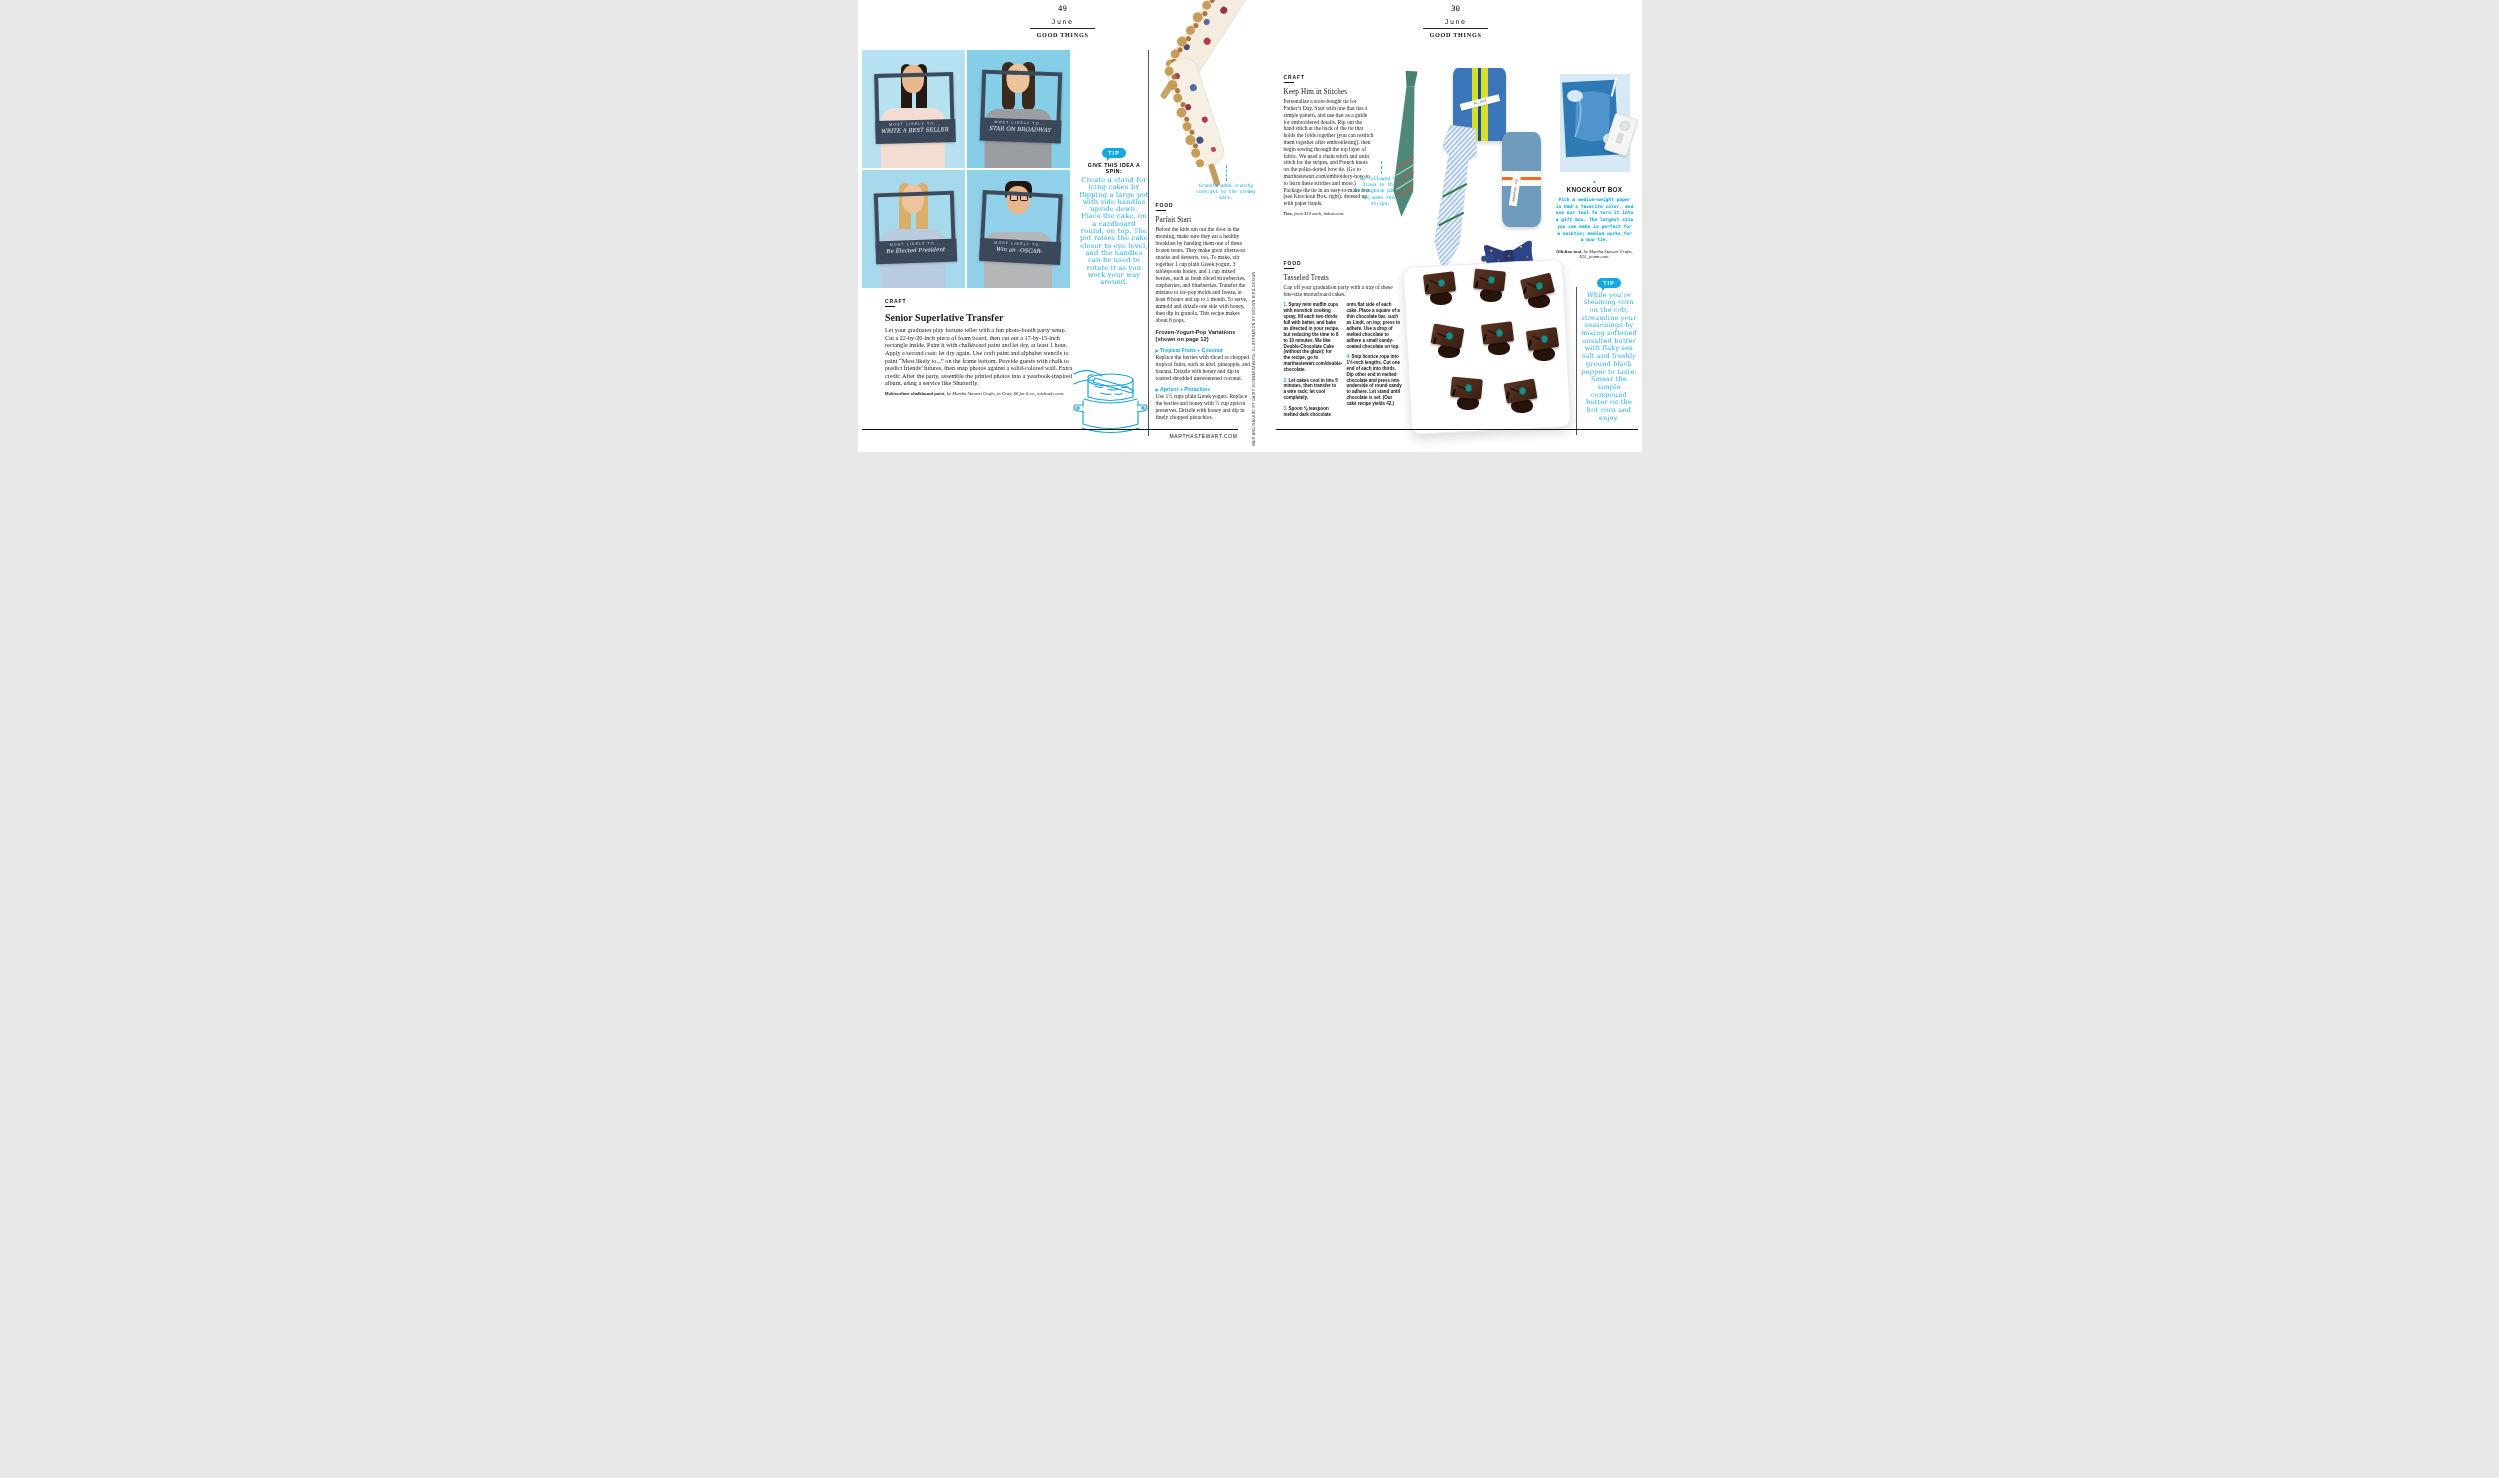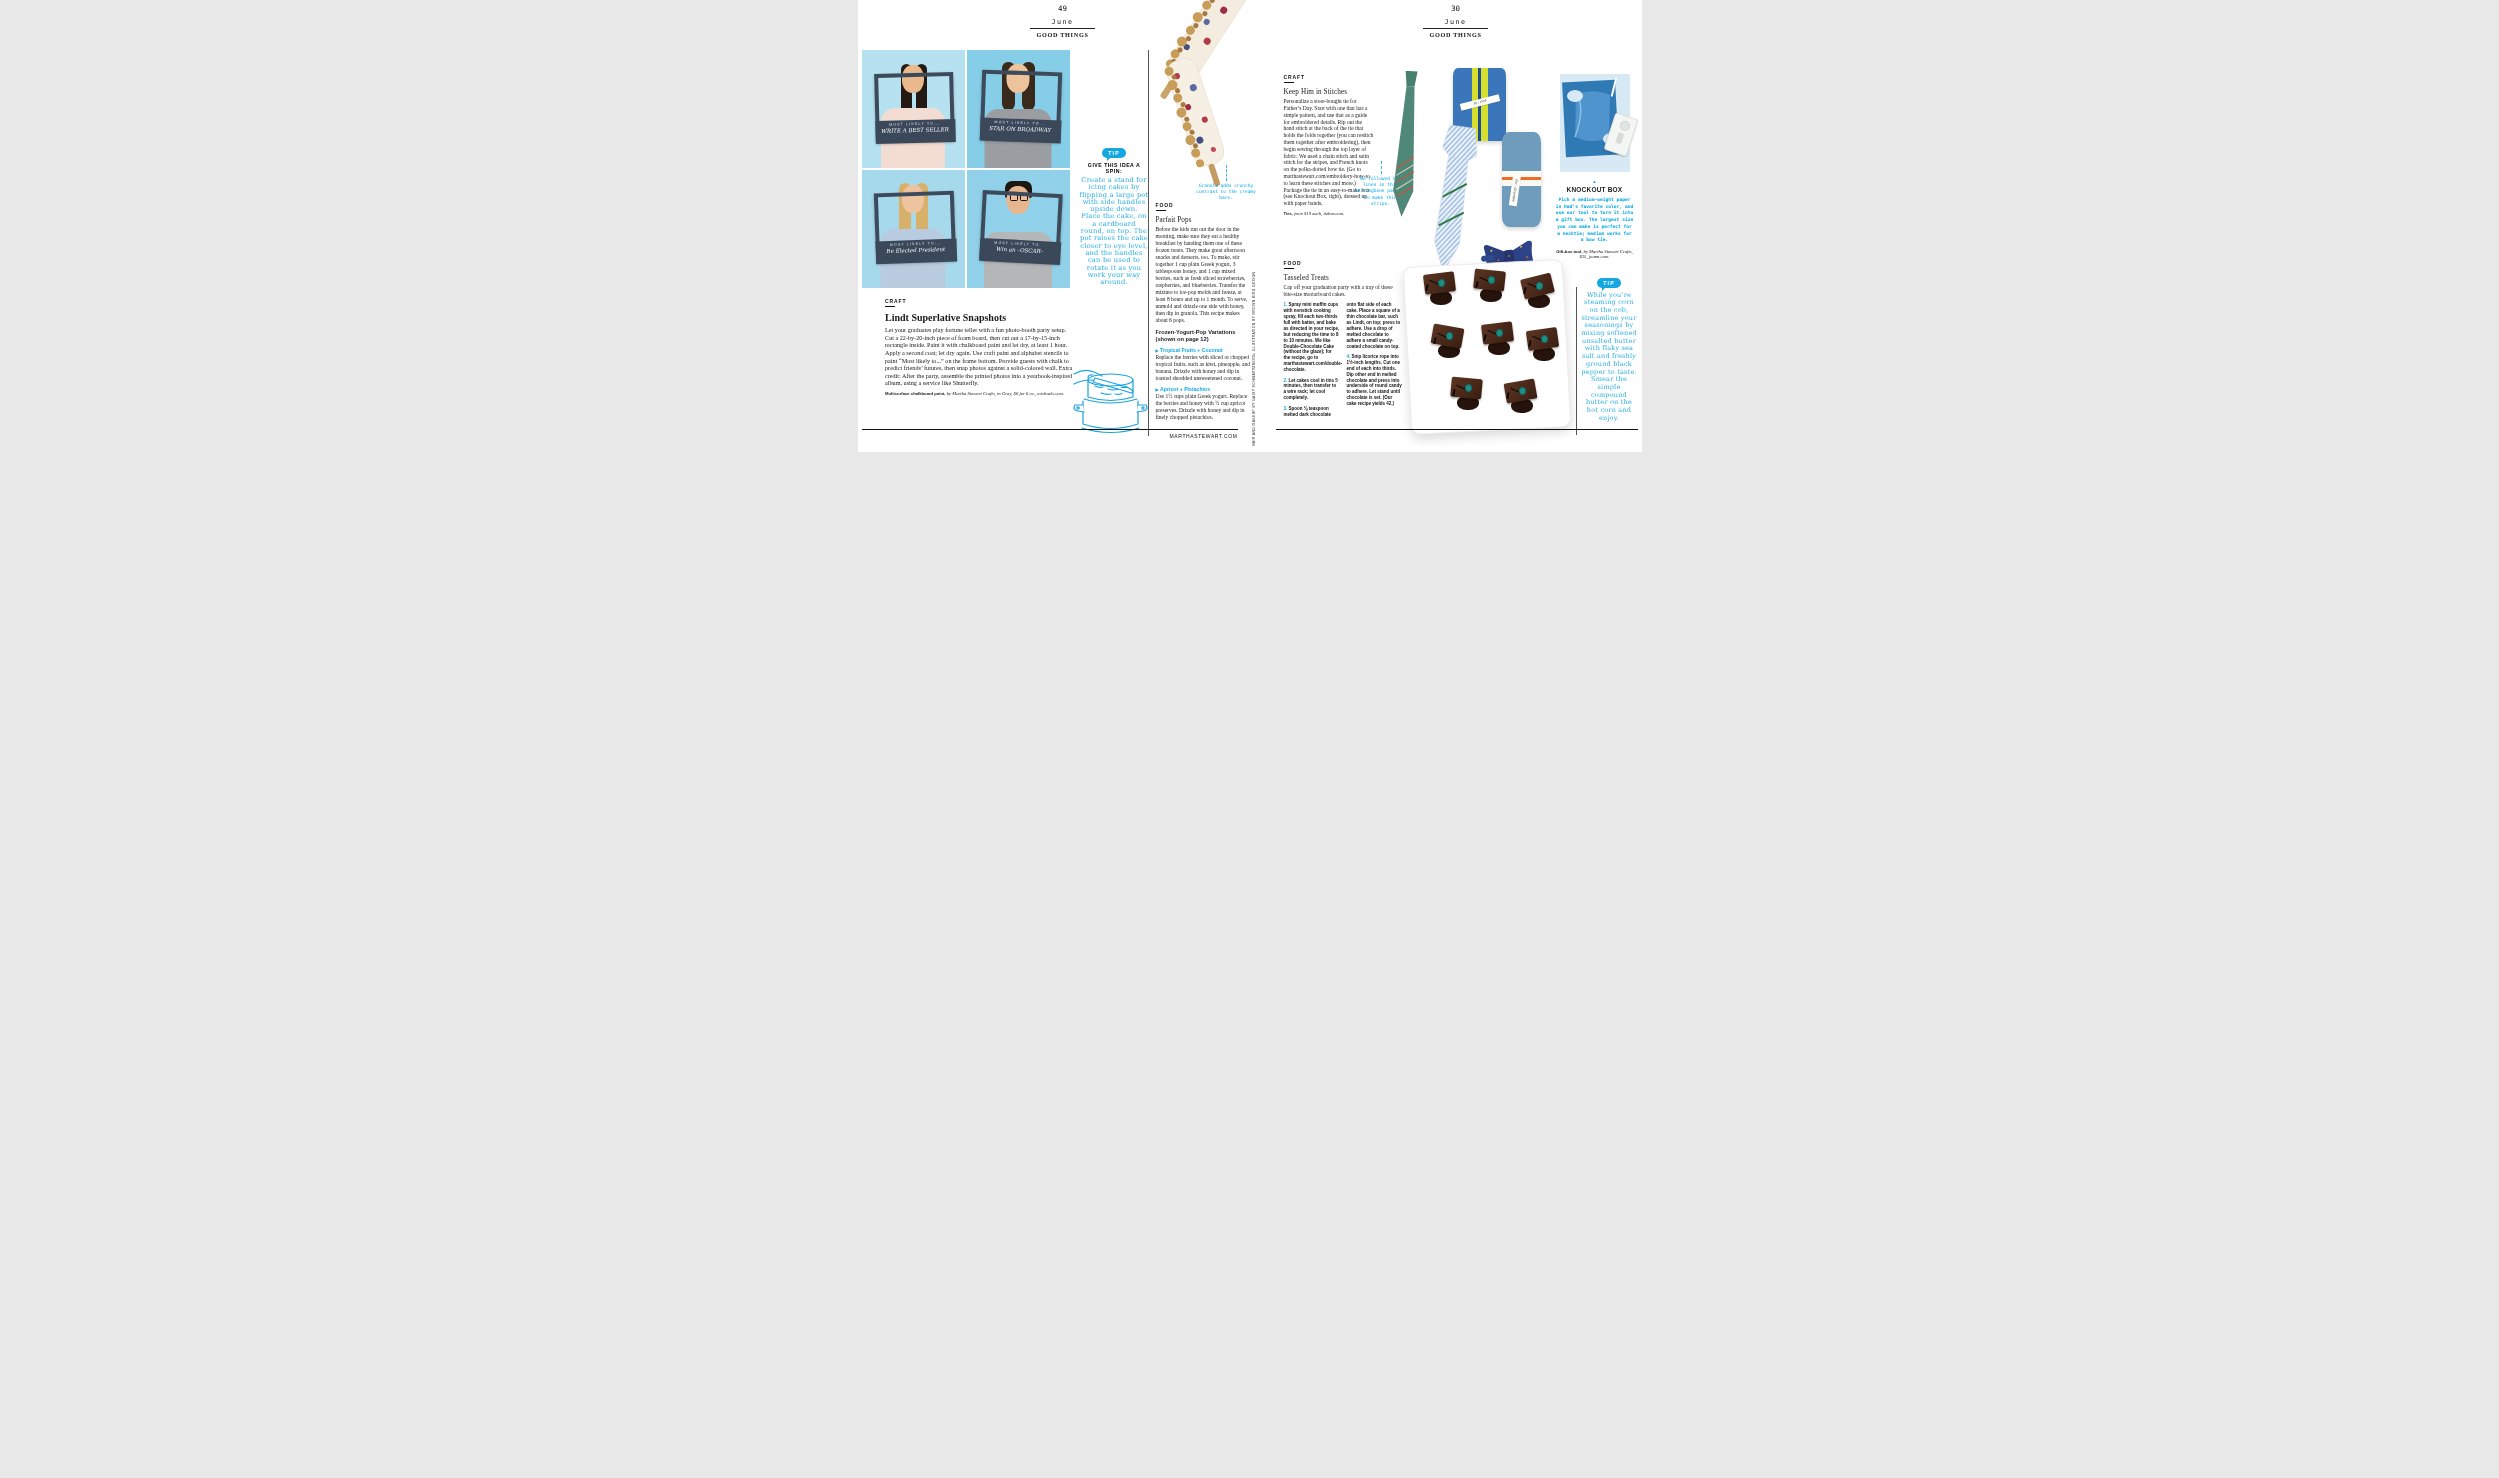--- a/index.html
+++ b/index.html
@@ -151,21 +151,21 @@
         <div class="chalkbar">
           <div class="chalk1">MOST LIKELY TO...</div>
           <div class="chalk2">Win an –OSCAR–</div>
         </div>
       </div>
     </div>
   </div>
 
   <div class="abs" style="left:27.5px;top:298px;width:189px;">
     <div class="kicker">CRAFT</div>
-    <div class="title-lg">Lindt Superlative Snapshots</div>
+    <div class="title-lg">Senior Superlative Transfer</div>
     <div class="body-md">Let your graduates play fortune teller with a fun photo-booth party setup. Cut a 22-by-20-inch piece of foam board, then cut out a 17-by-15-inch rectangle inside. Paint it with chalkboard paint and let dry, at least 1 hour. Apply a second coat; let dry again. Use craft paint and alphabet stencils to paint “Most likely to...” on the frame bottom. Provide guests with chalk to predict friends’ futures, then snap photos against a solid-colored wall. Extra credit: After the party, assemble the printed photos into a yearbook-inspired album, using a service like Shutterfly.</div>
     <div class="credit"><b>Multisurface chalkboard paint,</b><i> by Martha Stewart Crafts, in Gray, $6 for 6 oz., michaels.com.</i></div>
   </div>
 
   <div class="abs tipcol" style="left:222px;top:148px;width:69px;">
     <span class="tip-bubble">TIP</span>
     <div class="tip-head">GIVE THIS IDEA A SPIN:</div>
     <div class="stencil" style="font-size:6.7px;line-height:7.3px;margin-top:3px;">Create a stand for icing cakes by flipping a large pot with side handles upside down. Place the cake, on a cardboard round, on top. The pot raises the cake closer to eye level, and the handles can be used to rotate it as you work your way around.</div>
   </div>
 
@@ -248,21 +248,21 @@
           <circle cx="118" cy="294" r="5"></circle>
         </g>
     </g>
   </svg>
 
   <div class="abs leader" style="left:368px;top:165px;height:16px;"></div>
   <div class="abs typeblue" style="left:336px;top:183px;width:65px;">Granola adds crunchy contrast to the creamy bars.</div>
 
   <div class="abs" style="left:298px;top:202px;width:96px;">
     <div class="kicker">FOOD</div>
-    <div class="title-md">Parfait Pops</div>
+    <div class="title-md">Parfait Start</div>
     <div class="food-body">Before the kids run out the door in the morning, make sure they eat a healthy breakfast by handing them one of these frozen treats. They make great afternoon snacks and desserts, too. To make, stir together 1 cup plain Greek yogurt, 3 tablespoons honey, and 1 cup mixed berries, such as fresh sliced strawberries, raspberries, and blueberries. Transfer the mixture to ice-pop molds and freeze, at least 8 hours and up to 1 month. To serve, unmold and drizzle one side with honey, then dip in granola. This recipe makes about 6 pops.</div>
     <div class="var-title">Frozen-Yogurt-Pop Variations (shown on page 12)</div>
     <div class="var-label"><span class="tri">▶</span><span>Tropical Fruits + Coconut</span></div>
     <div class="food-body">Replace the berries with sliced or chopped tropical fruits, such as kiwi, pineapple, and banana. Drizzle with honey and dip in toasted shredded unsweetened coconut.</div>
     <div class="var-label"><span class="tri">▶</span><span>Apricot + Pistachios</span></div>
     <div class="food-body">Use 1½ cups plain Greek yogurt. Replace the berries and honey with ½ cup apricot preserves. Drizzle with honey and dip in finely chopped pistachios.</div>
   </div>
 
   <div class="abs rule-h" style="left:4px;top:429px;width:376px;"></div>
   <div class="abs footer-url" style="left:280px;top:433px;width:100px;text-align:right;">MARTHASTEWART.COM</div>

